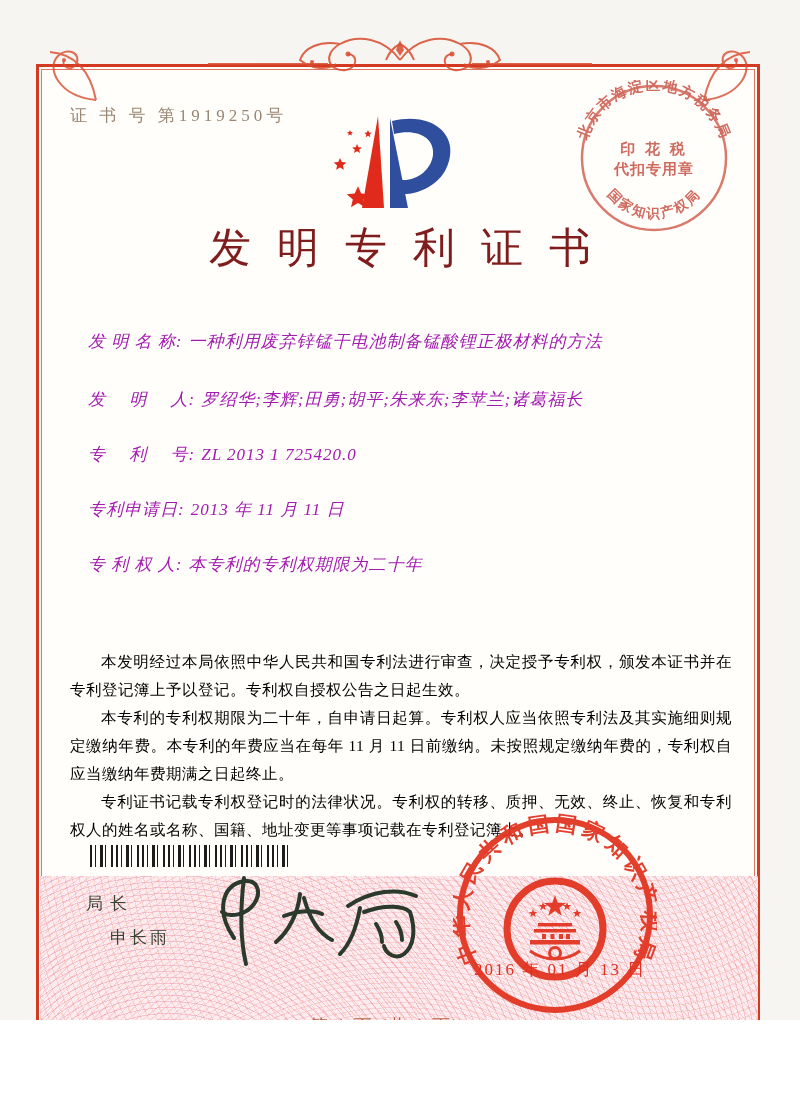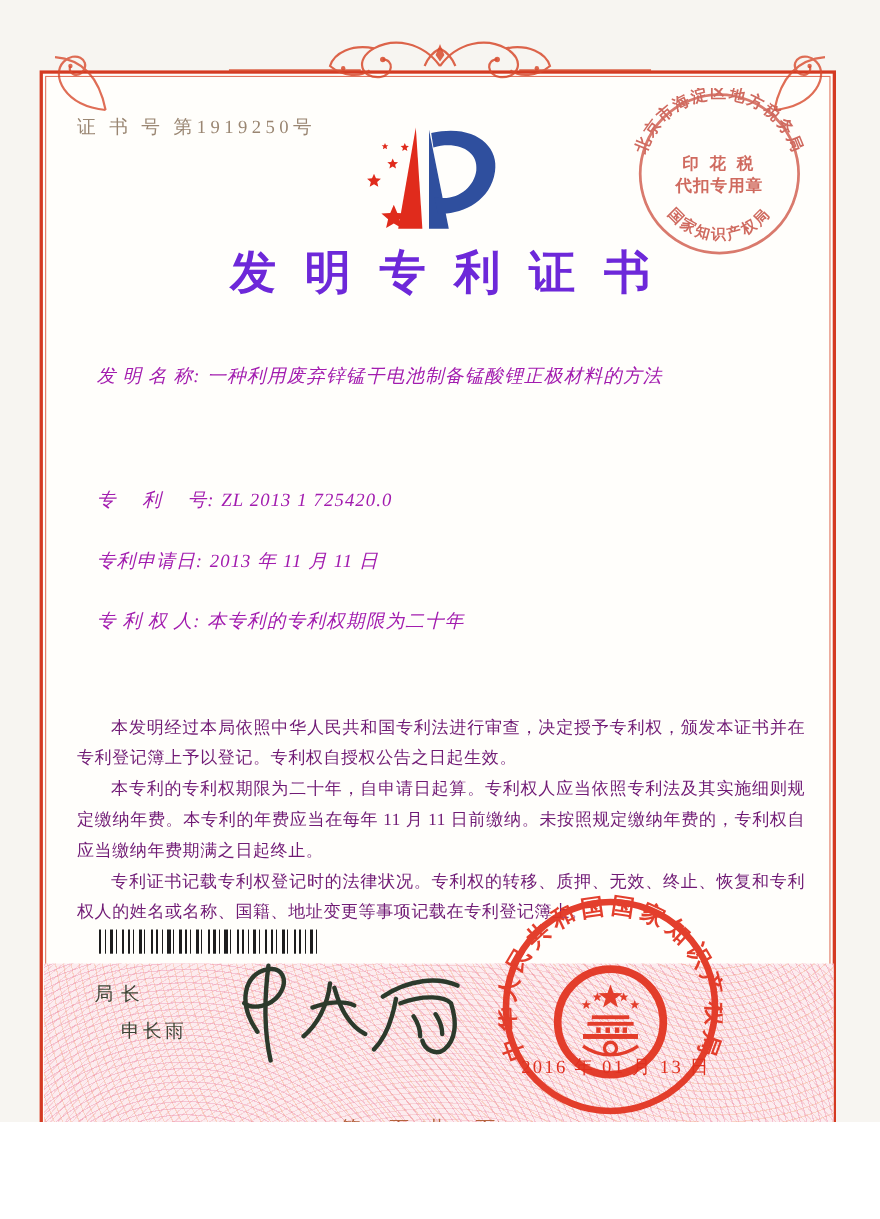--- a/index.html
+++ b/index.html
@@ -16,33 +16,33 @@
     position:absolute;inset:2px;border:1px solid #e2765f;pointer-events:none;
   }
   .cert-no{
     position:absolute;left:70px;top:104px;font-size:17px;letter-spacing:4px;
     color:#9a8672;white-space:nowrap;
   }
   .stamp-svg{position:absolute;left:576px;top:80px;width:156px;height:156px;opacity:.88;}
   .logo-svg{position:absolute;left:312px;top:108px;width:170px;height:114px;}
   .title{
     position:absolute;left:0;right:0;top:220px;text-align:center;
-    font-size:42px;font-weight:bold;color:#6d28d9;
+    font-size:42px;font-weight:normal;color:#7f1d1d;
     letter-spacing:26px;text-indent:26px;white-space:nowrap;
   }
   .field-row{
     position:absolute;left:88px;width:650px;font-size:17px;color:#a21caf;
     white-space:nowrap;
     font-style:italic;
   }
   .field-row .lbl{letter-spacing:1px;}
   .field-row .val{margin-left:6px;letter-spacing:1px;}
   .paras{
     position:absolute;left:70px;top:648px;width:662px;
-    font-size:15.5px;line-height:28px;color:#701a75;text-align:justify;
+    font-size:15.5px;line-height:28px;color:#000000;text-align:justify;
   }
   .paras p{margin:0;text-indent:2em;letter-spacing:.5px;}
   .barcode{
     position:absolute;left:90px;top:845px;width:200px;height:22px;
     background:
       repeating-linear-gradient(90deg,
         #1d1d1d 0 2px,transparent 2px 5px,
         #1d1d1d 5px 6px,transparent 6px 10px,
         #1d1d1d 10px 13px,transparent 13px 15px,
         #1d1d1d 15px 16px,transparent 16px 21px,
@@ -149,20 +149,23 @@
     <g fill="#2f4f9e">
       <polygon points="78,10 96,100 78,100"></polygon>
       <path d="M80,13 C118,4 142,24 138,48 C134,76 106,88 86,86 L83,71 C102,76 119,63 121,47 C123,29 104,20 82,26 Z"></path>
     </g>
   </svg>
 
   <div class="title">发明专利证书</div>
 
   <div class="field-row" style="top:330px">
     <span class="lbl">发 明 名 称:</span><span class="val">一种利用废弃锌锰干电池制备锰酸锂正极材料的方法</span>
+  </div>
+  <div class="field-row" style="top:388px">
+    <span class="lbl">发　 明　 人:</span><span class="val">罗绍华;李辉;田勇;胡平;朱来东;李苹兰;诸葛福长</span>
   </div>
   <div class="field-row" style="top:443px">
     <span class="lbl">专　 利　 号:</span><span class="val">ZL 2013 1 725420.0</span>
   </div>
   <div class="field-row" style="top:498px">
     <span class="lbl">专利申请日:</span><span class="val">2013 年 11 月 11 日</span>
   </div>
   <div class="field-row" style="top:553px">
     <span class="lbl">专 利 权 人:</span><span class="val">本专利的专利权期限为二十年</span>
   </div>

